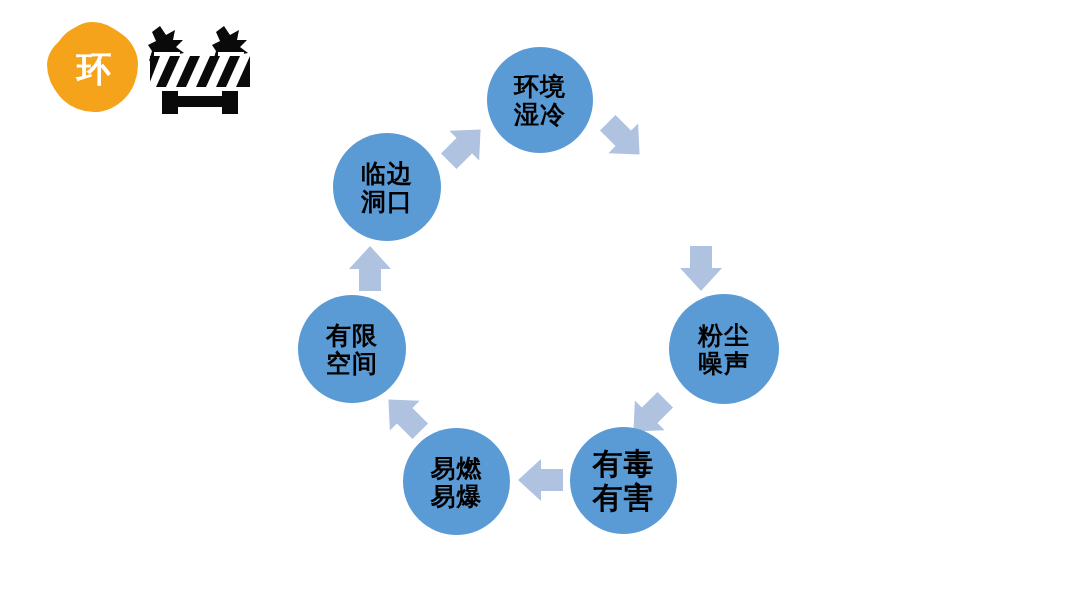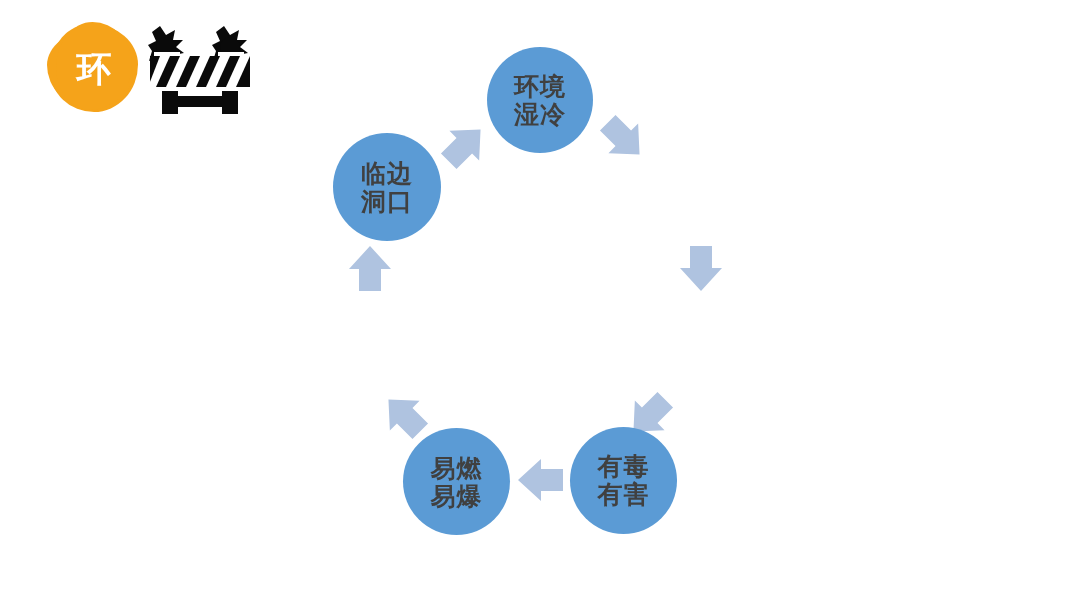--- a/index.html
+++ b/index.html
@@ -91,38 +91,38 @@
     left: 0;
     top: 0;
     width: 1080px;
     height: 608px;
   }
 
   .node {
     position: absolute;
     border-radius: 50%;
     background: #5B9BD5;
-    color: #404040;
+    color: #000000;
     display: flex;
     flex-direction: column;
     align-items: center;
     justify-content: center;
     text-align: center;
     font-weight: bold;
     line-height: 1.12;
     letter-spacing: 1px;
     box-sizing: border-box;
   }
   .node .ln { display: block; white-space: nowrap; }
 
   
   .n0 { left: 487px; top: 47px;  width: 106px; height: 106px; font-size: 25px; }   
   .n1 { left: 639px; top: 132px; width: 105px; height: 105px; font-size: 25px; }   
   .n2 { left: 669px; top: 294px; width: 110px; height: 110px; font-size: 25px; }   
-  .n3 { left: 570px; top: 427px; width: 107px; height: 107px; font-size: 25px; font-family: Liberation Serif, serif; }   
+  .n3 { left: 570px; top: 427px; width: 107px; height: 107px; font-size: 30px; }   
   .n4 { left: 403px; top: 428px; width: 107px; height: 107px; font-size: 25px; justify-content: center; }   
   .n5 { left: 298px; top: 295px; width: 108px; height: 108px; font-size: 25px; }   
   .n6 { left: 333px; top: 133px; width: 108px; height: 108px; font-size: 25px; }   
 
   .arrow {
     position: absolute;
     width: 54px;
     height: 54px;
   }
   .a0 { left: 438px; top: 118px; }  
@@ -217,31 +217,39 @@
         <polygon points="27,5 48,28 38,28 38,50 16,50 16,28 6,28" fill="#AFC3E0"></polygon>
       </svg>
     </div>
 
     <div class="node n0">
       <span class="ln">环境</span>
       <span class="ln">湿冷</span>
     </div>
 
 
+    <div class="node n2">
+      <span class="ln">粉尘</span>
+      <span class="ln">噪声</span>
+    </div>
 
     <div class="node n3">
       <span class="ln">有毒</span>
       <span class="ln">有害</span>
     </div>
 
     <div class="node n4">
       <span class="ln">易燃</span>
       <span class="ln">易爆</span>
     </div>
 
+    <div class="node n5">
+      <span class="ln">有限</span>
+      <span class="ln">空间</span>
+    </div>
 
     <div class="node n6">
       <span class="ln">临边</span>
       <span class="ln">洞口</span>
     </div>
 
   </div>
 </div>
 
 </body></html>

